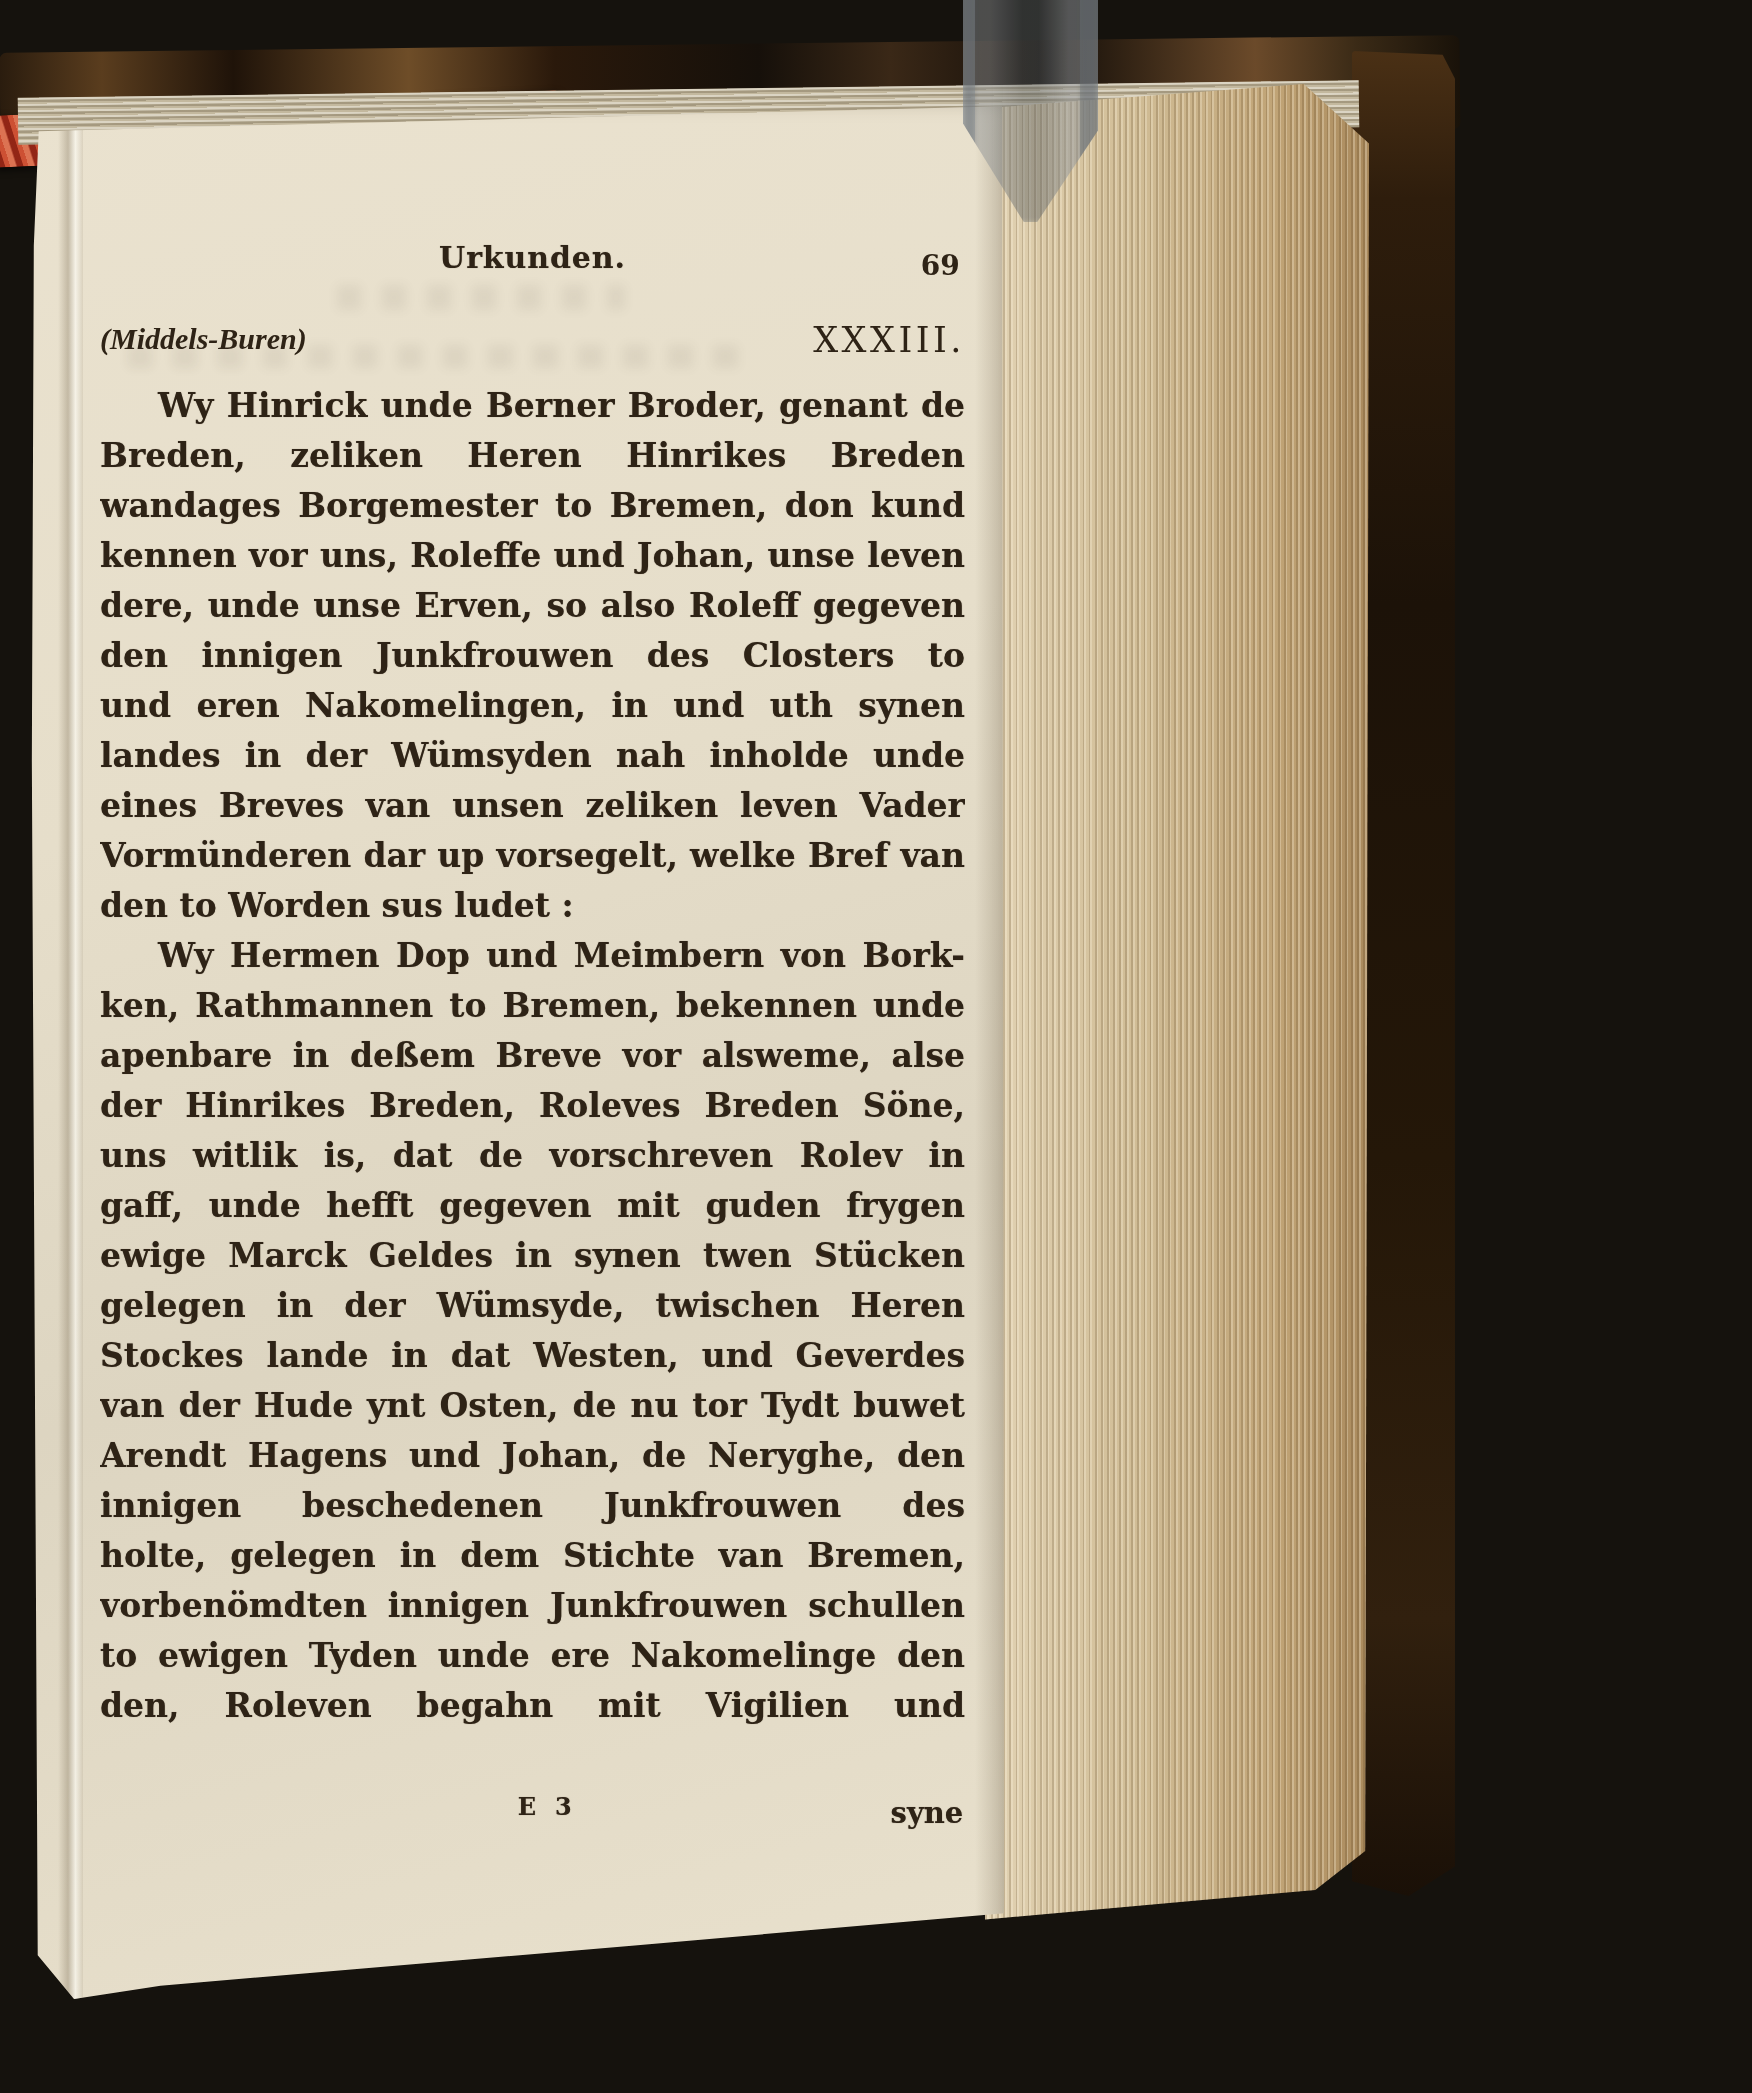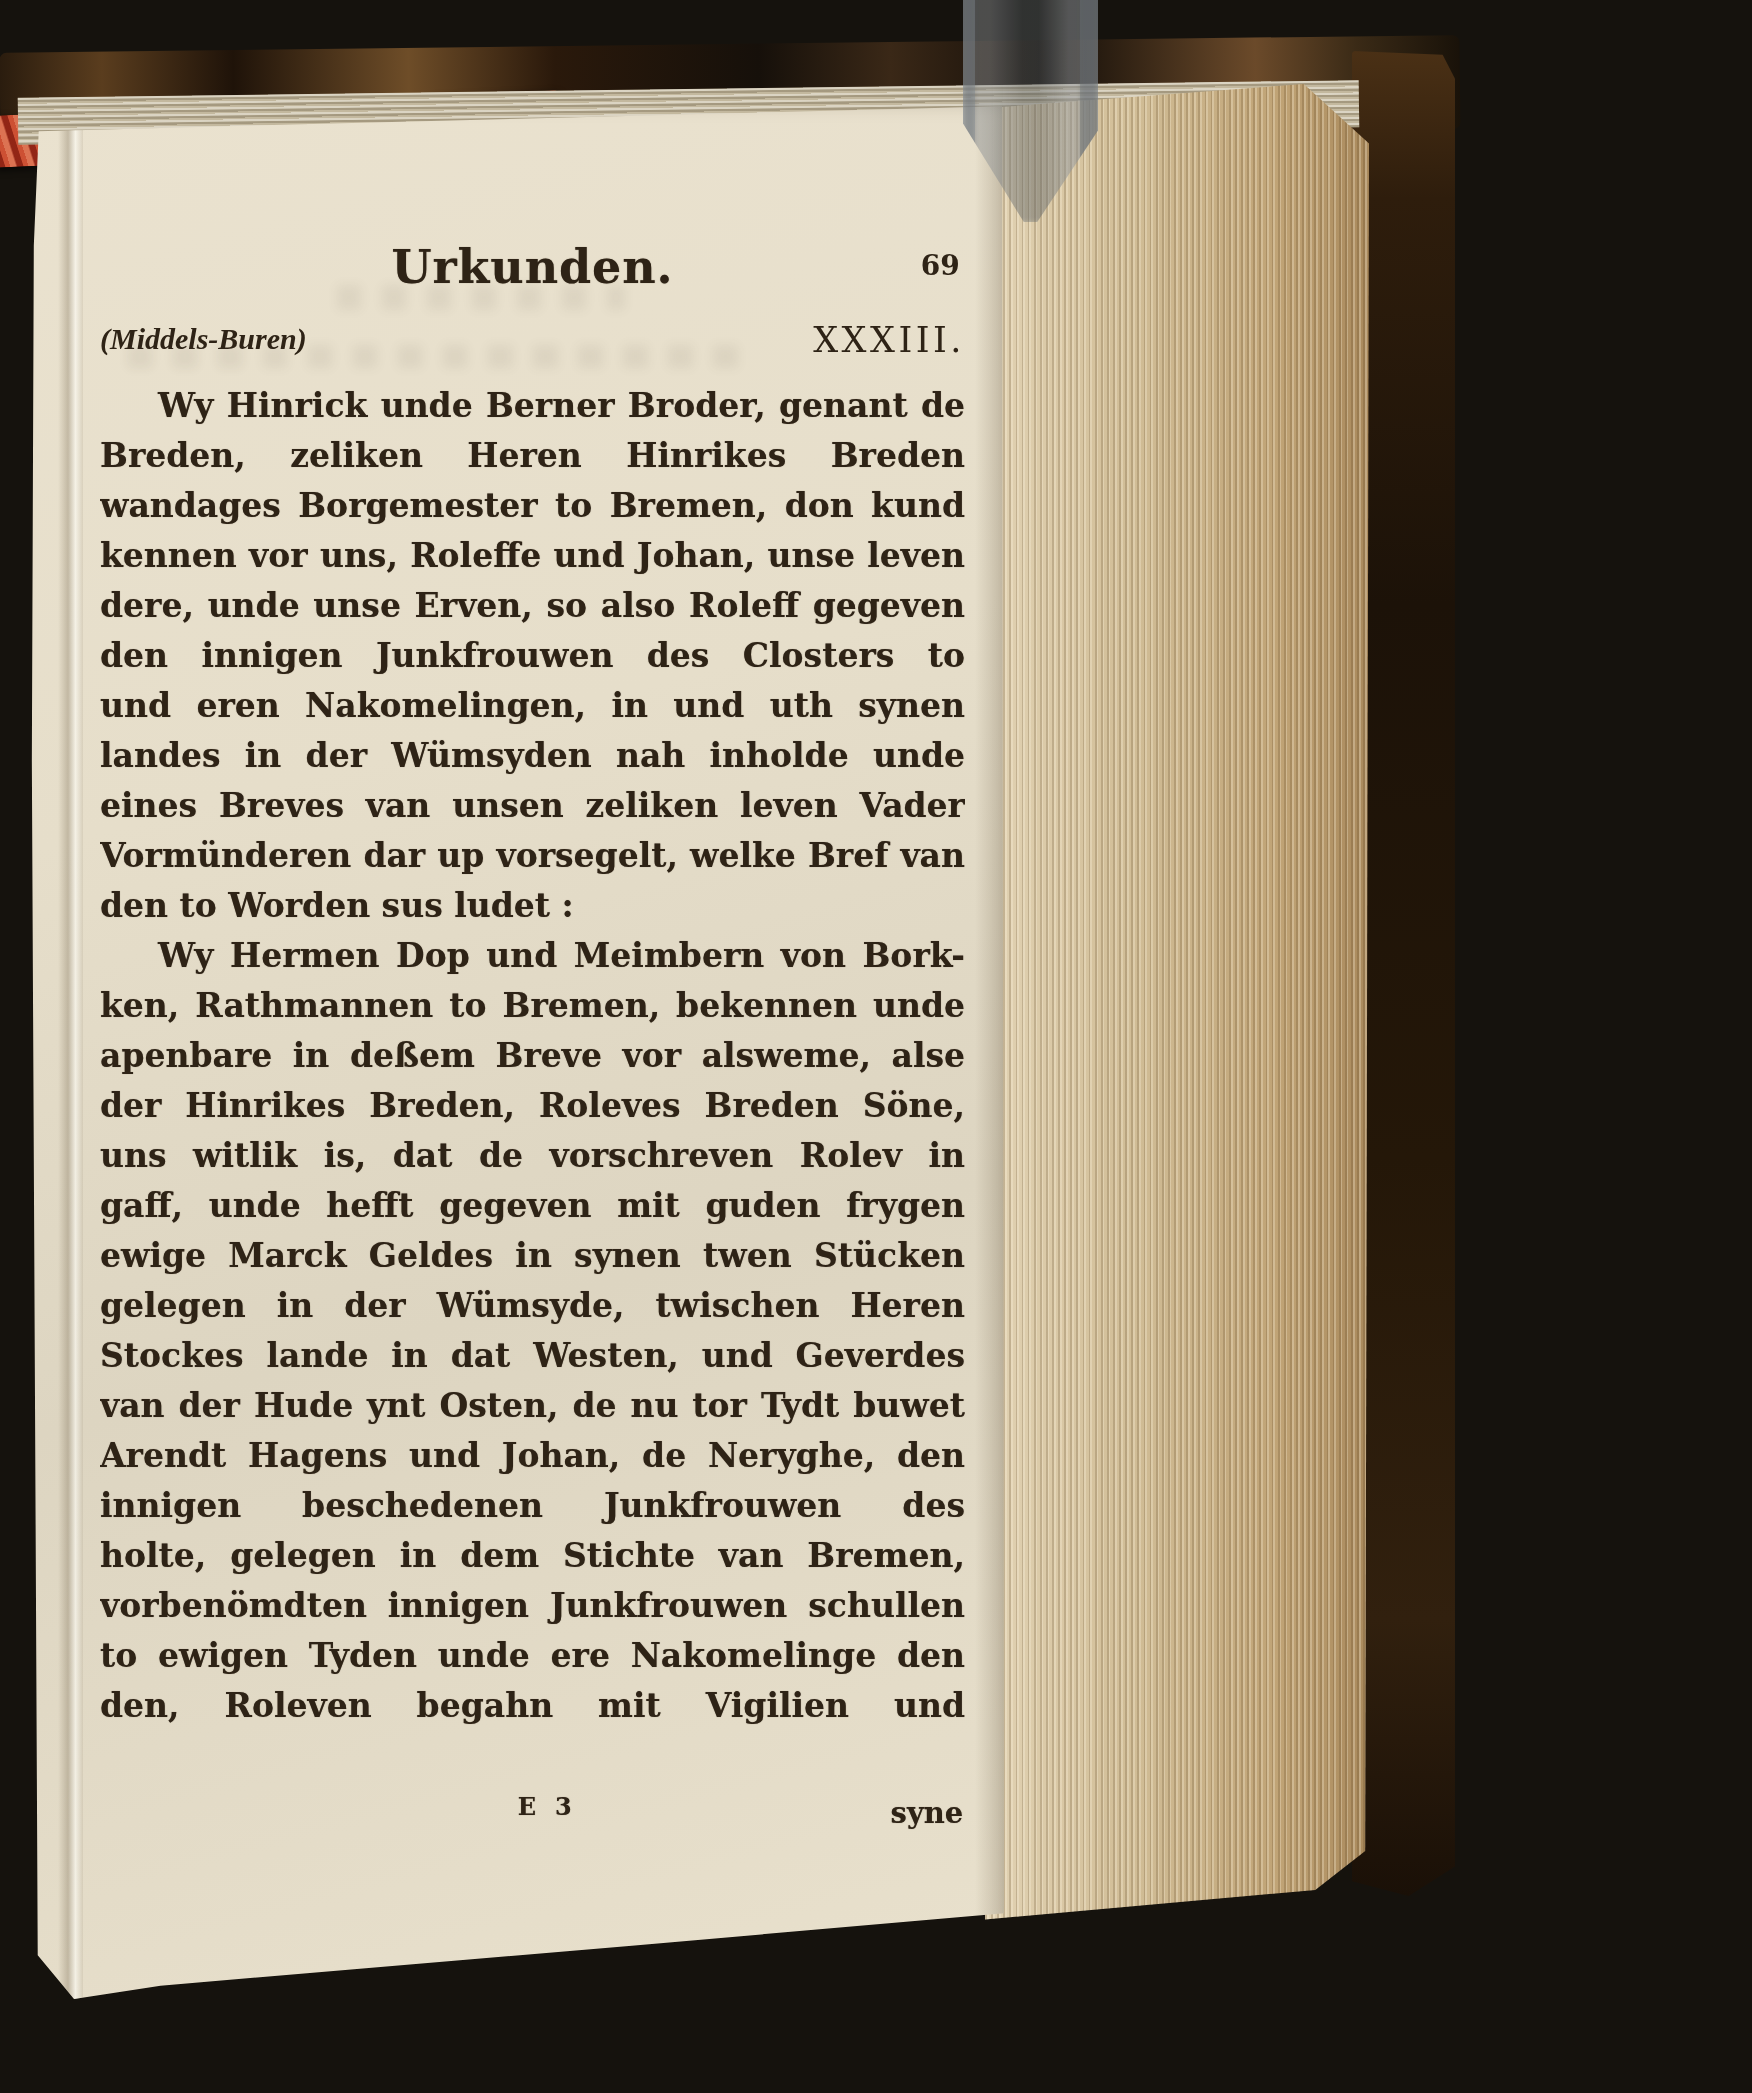--- a/index.html
+++ b/index.html
@@ -113,21 +113,21 @@
     z-index: 5;
   }
 
   
   .textblock {
     position: absolute; left: 77px; top: 0; width: 865px; height: 100%;
     color: #2e2316;
   }
   .running-title {
     position: absolute; top: 147px; left: 0; width: 100%;
-    text-align: center; font-size: 46px; font-weight: bold; letter-spacing: 0.9px;
+    text-align: center; font-size: 30px; font-weight: bold; letter-spacing: 0.9px;
     text-shadow: 0 0 0.9px rgba(40,25,10,0.55);
   }
   .pagenum {
     position: absolute; top: 156px; right: 5.2px;
     font-size: 28px; font-weight: bold;
   }
   .marginal {
     position: absolute; top: 229px; left: 0;
     font-family: "Liberation Serif", serif;
     font-style: italic; font-size: 30px; font-weight: bold;

